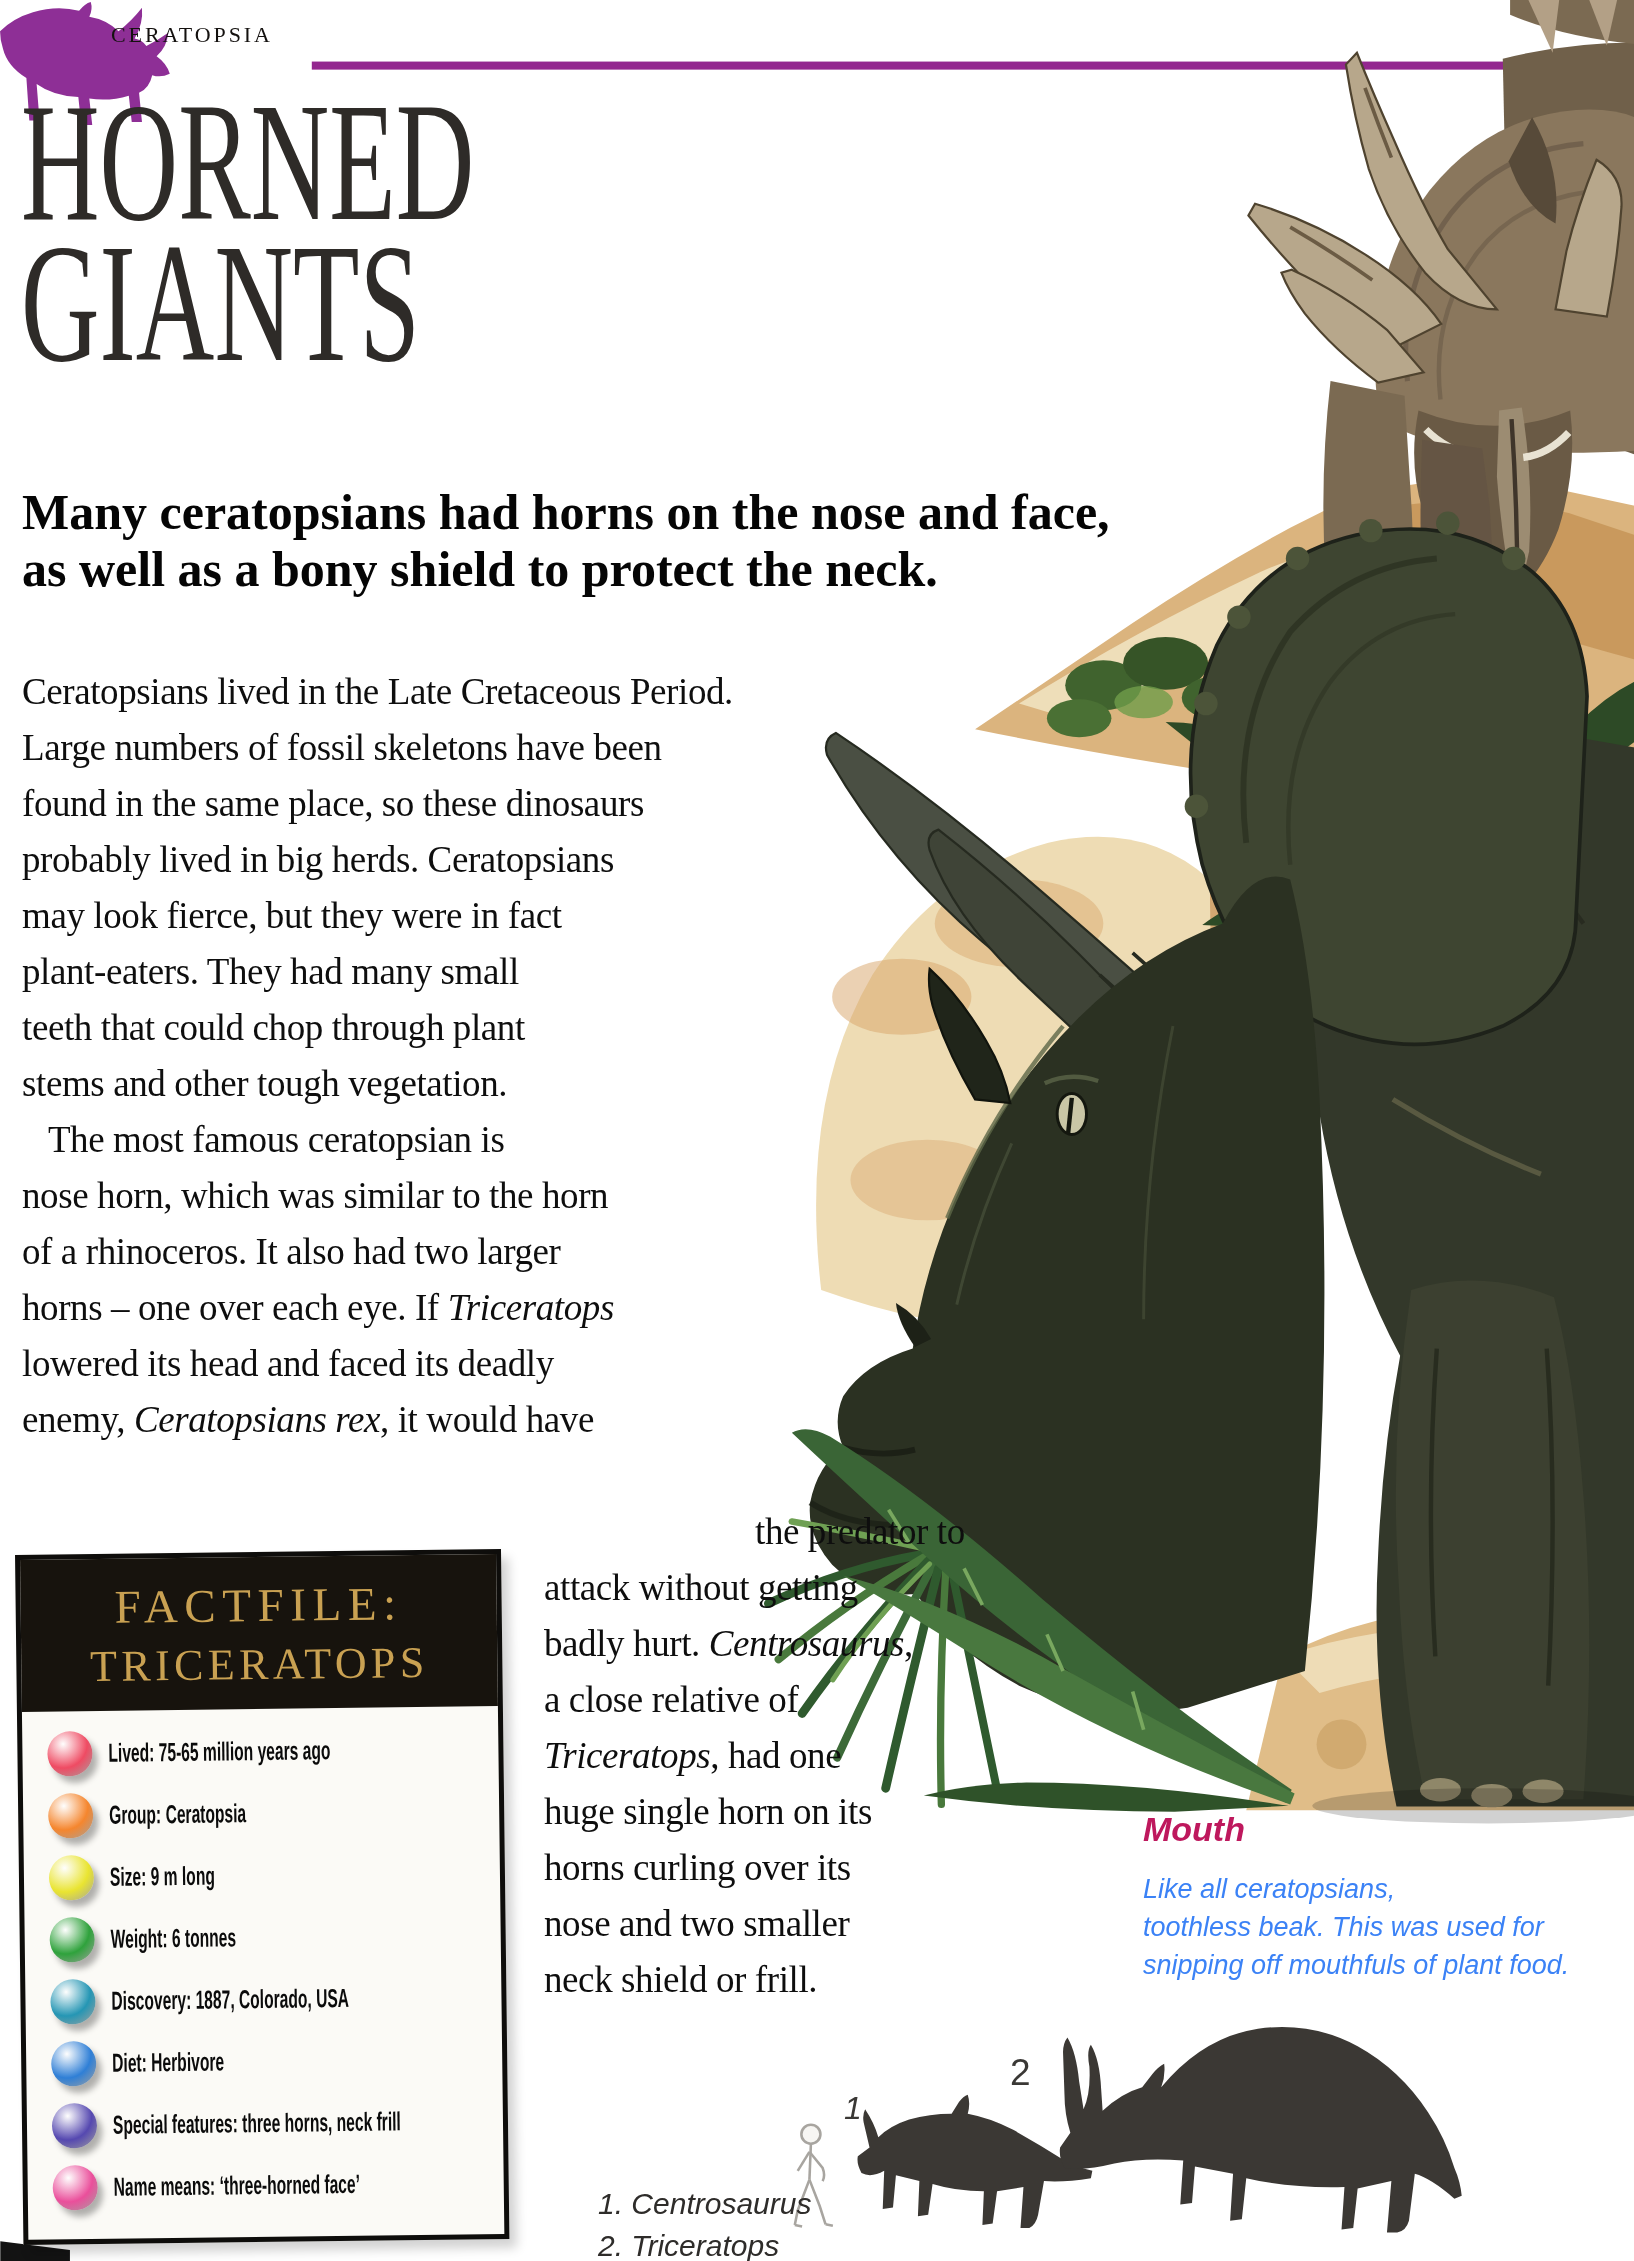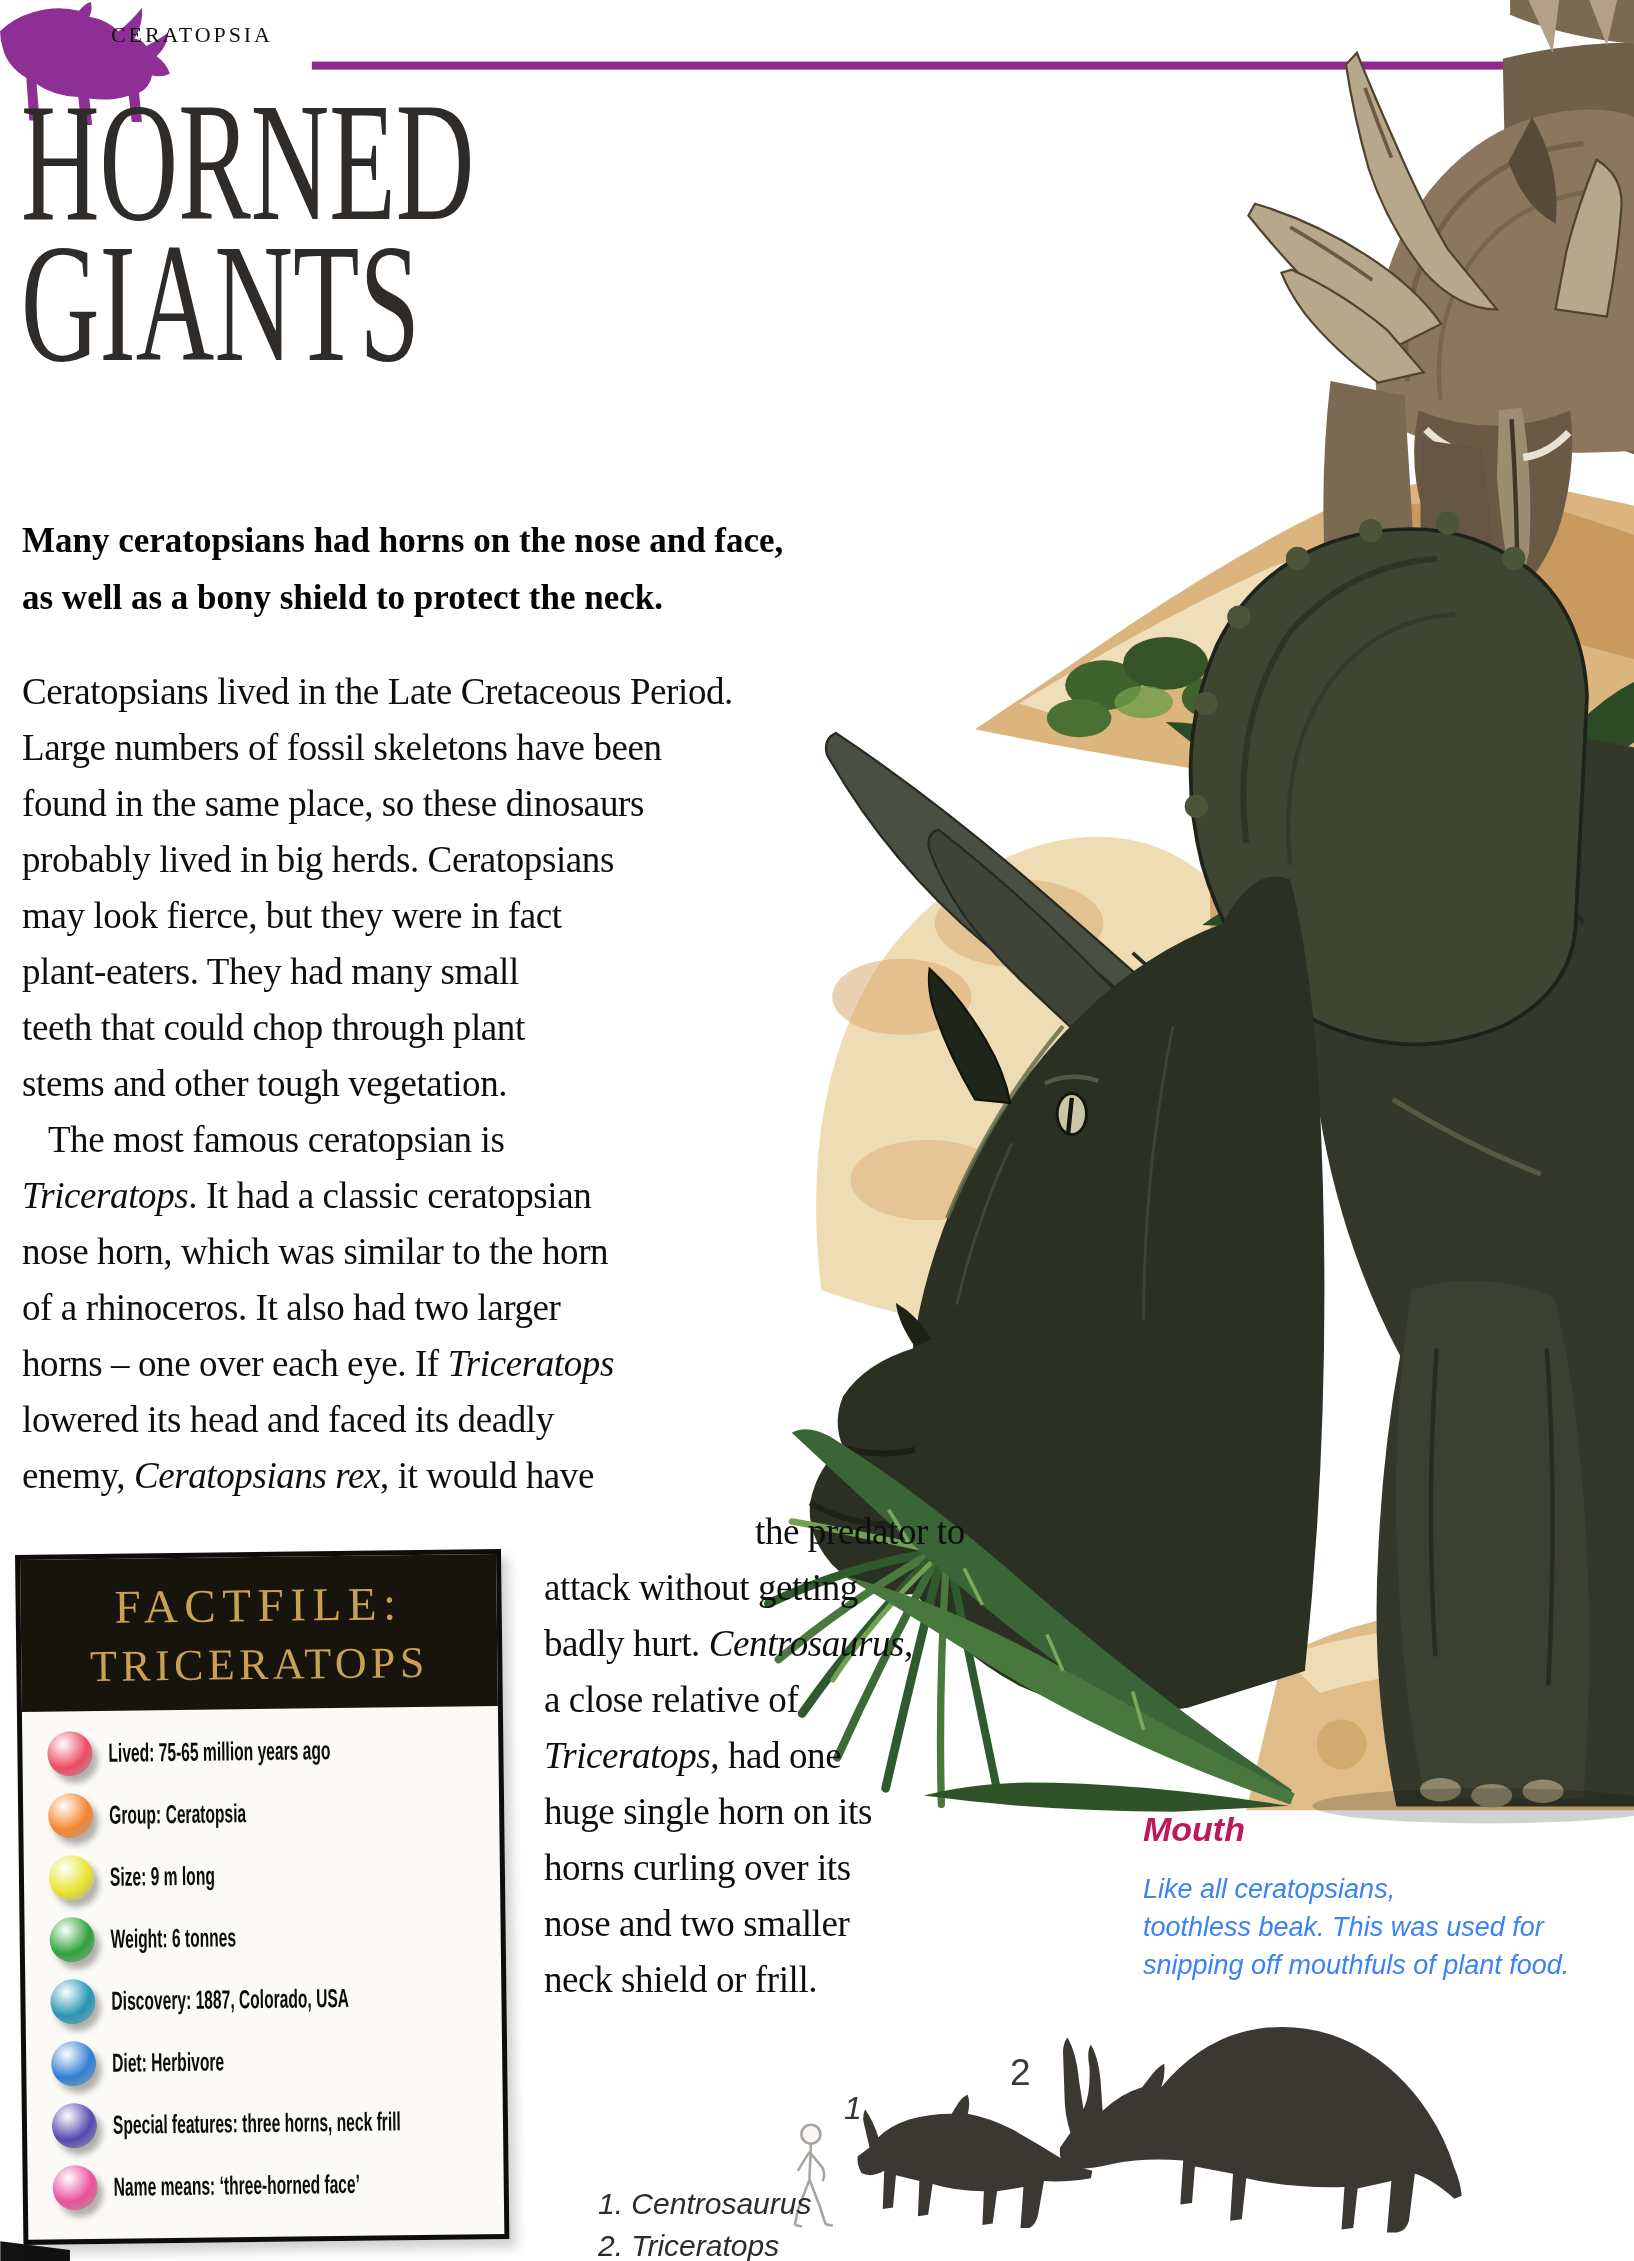--- a/index.html
+++ b/index.html
@@ -12,21 +12,21 @@
   #section-label{
     left:111px;top:22px;font-size:22px;letter-spacing:2.9px;color:#14110f;
     font-family:"Liberation Serif",serif;
   }
   
   #page-title{
     left:20.5px;top:92px;font-size:170px;line-height:141px;color:#2e2b28;
     transform:scaleX(.64);transform-origin:0 0;white-space:nowrap;
   }
   
-  #intro{left:22px;top:512px;font-size:35px;font-weight:700;line-height:57px;color:#050505;}
+  #intro{left:22px;top:484px;font-size:50px;font-weight:700;line-height:57px;color:#050505;}
   #intro .tline{white-space:pre;}
   
   .bcol{font-size:37px;line-height:56px;color:#0e0e0e;letter-spacing:-0.4px;}
   .bcol .tline{white-space:pre;}
   #body-col1{left:22px;top:664px;}
   #body-col2{left:544px;top:1504px;}
   #body-col2 .tline:first-child{padding-left:211px;}
   .it{font-style:italic;}
   
   #factfile{
@@ -270,21 +270,20 @@
 <div id="body-col1" class="abs txt bcol">
     <div class="tline"><span>Ceratopsians lived in the Late Cretaceous Period.</span></div>
     <div class="tline"><span>Large numbers of fossil skeletons have been</span></div>
     <div class="tline"><span>found in the same place, so these dinosaurs</span></div>
     <div class="tline"><span>probably lived in big herds. Ceratopsians</span></div>
     <div class="tline"><span>may look fierce, but they were in fact</span></div>
     <div class="tline"><span>plant-eaters. They had many small</span></div>
     <div class="tline"><span>teeth that could chop through plant</span></div>
     <div class="tline"><span>stems and other tough vegetation.</span></div>
     <div class="tline"><span>   The most famous ceratopsian is</span></div>
-    <div class="tline"><span class="it">Triceratops</span><span>. It had a classic ceratopsian</span></div>
     <div class="tline"><span>nose horn, which was similar to the horn</span></div>
     <div class="tline"><span>of a rhinoceros. It also had two larger</span></div>
     <div class="tline"><span>horns – one over each eye. If </span><span class="it">Triceratops</span></div>
     <div class="tline"><span>lowered its head and faced its deadly</span></div>
     <div class="tline"><span>enemy, </span><span class="it">Ceratopsians rex</span><span>, it would have</span></div>
   </div>
 
 <div id="body-col2" class="abs txt bcol">
     <div class="tline"><span>the predator to</span></div>
     <div class="tline"><span>attack without getting</span></div>

